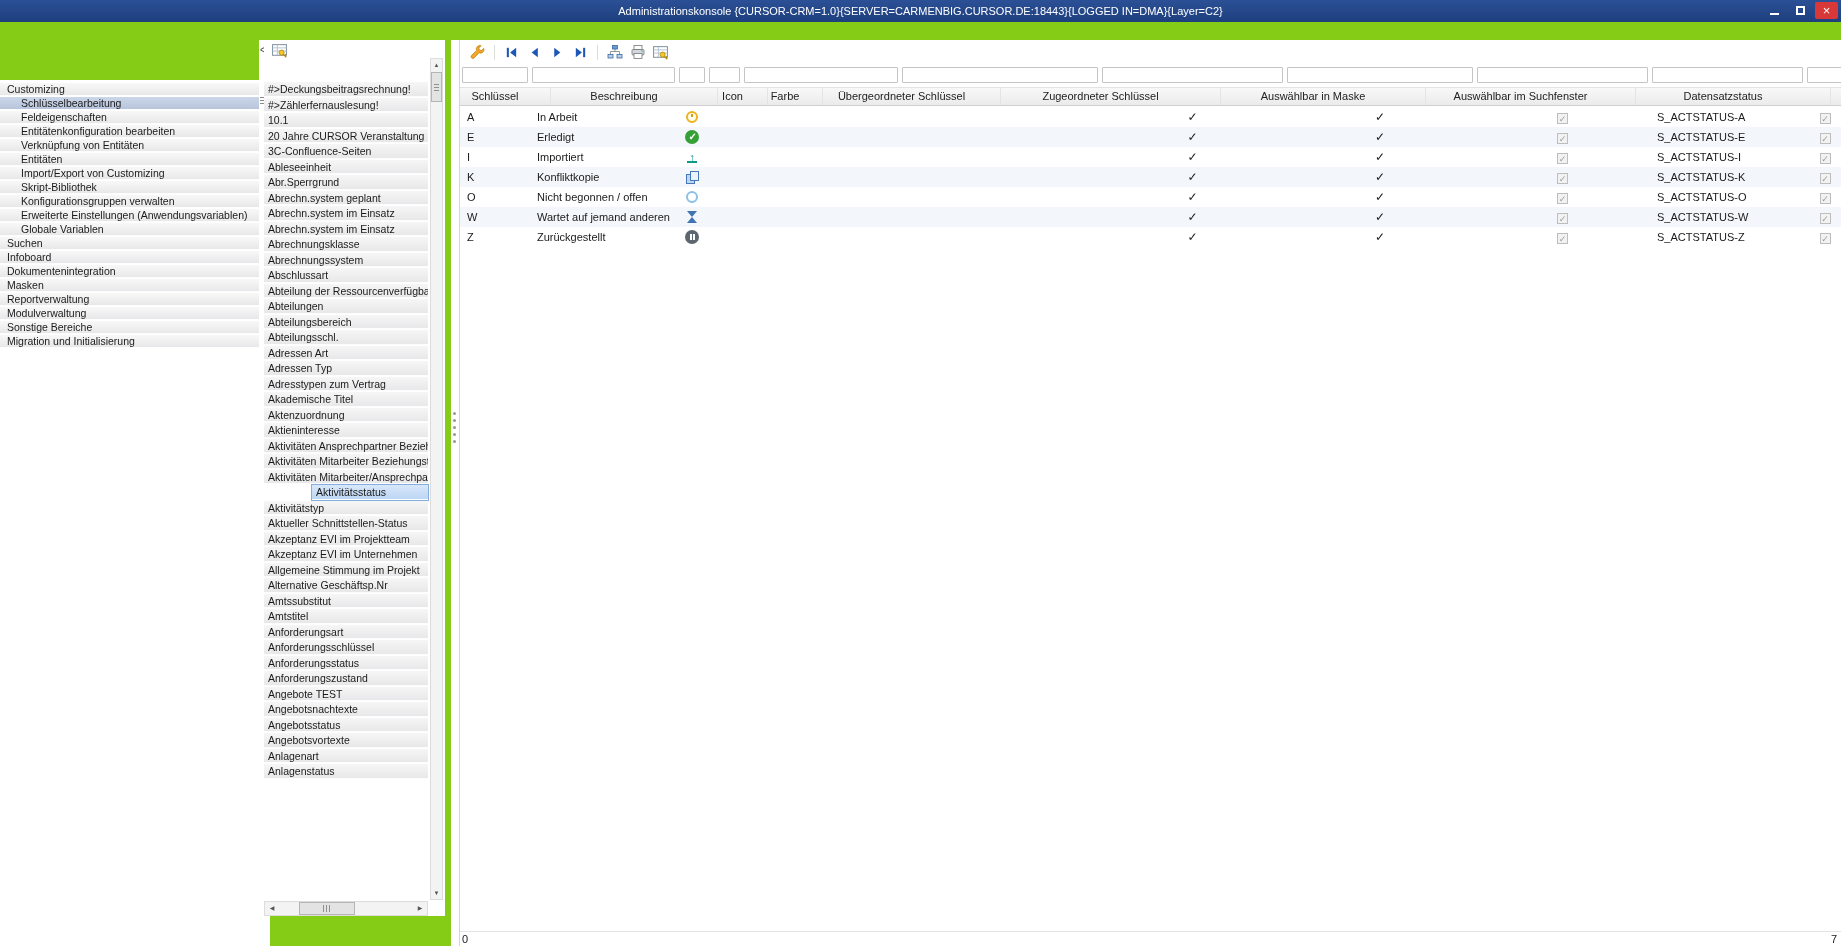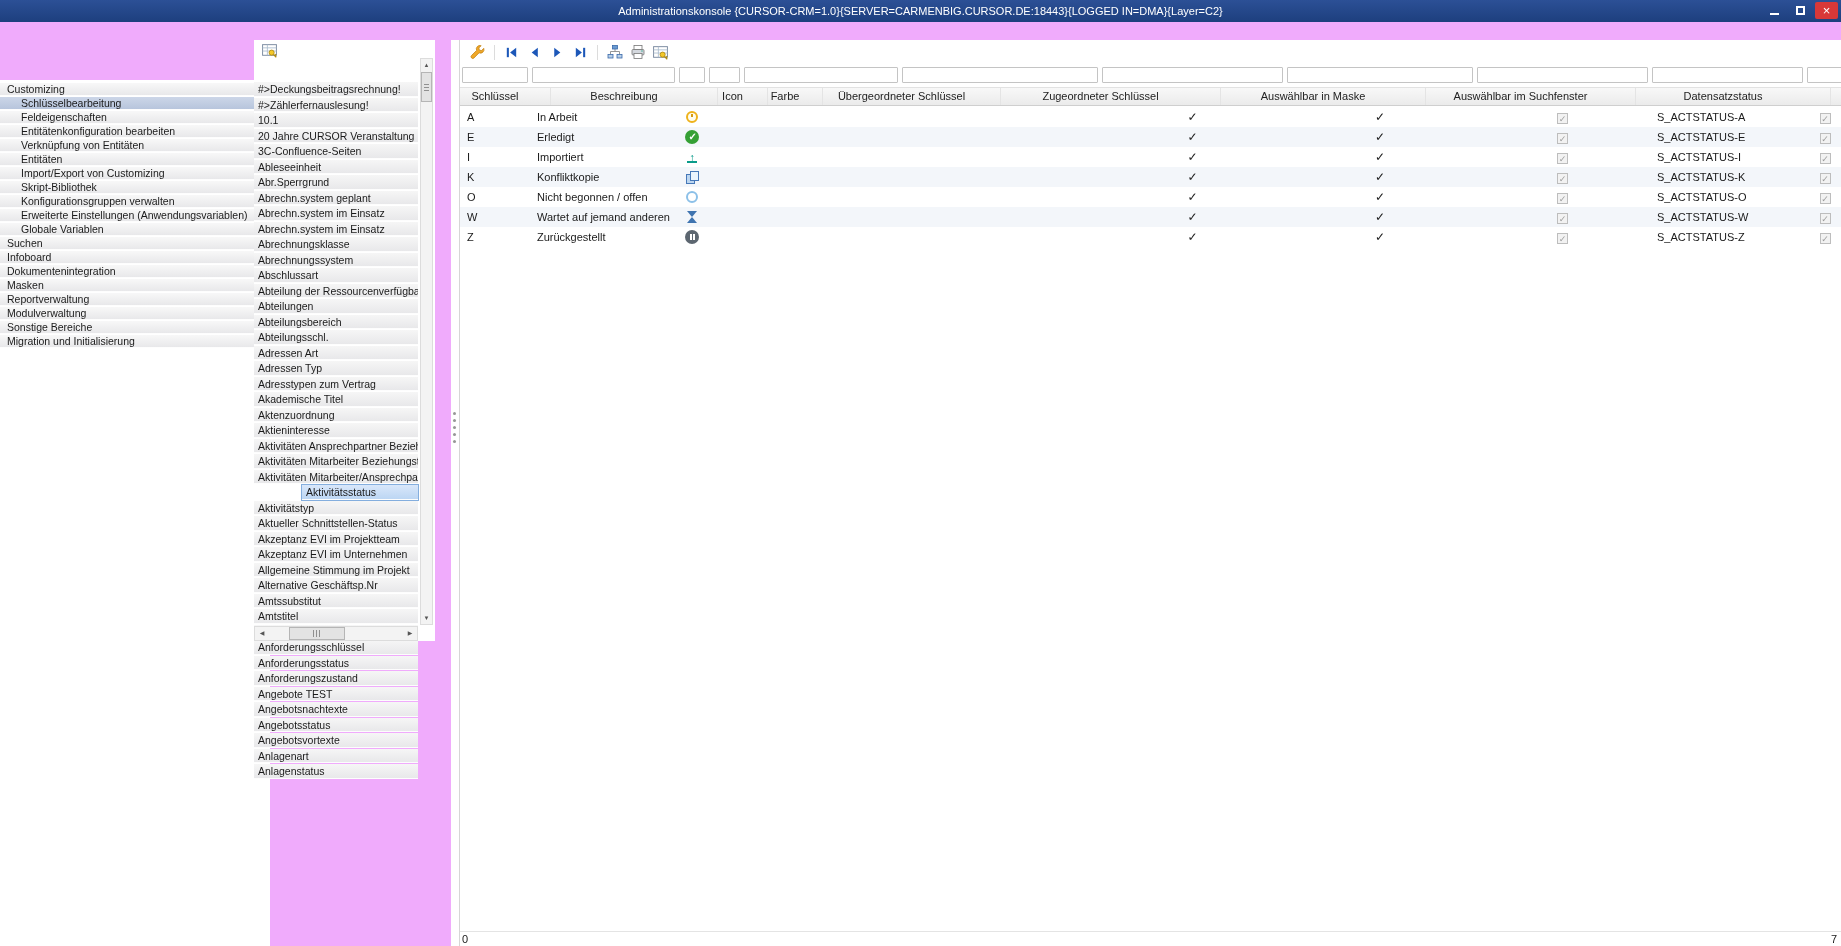--- a/index.html
+++ b/index.html
@@ -1,18 +1,18 @@
 <!DOCTYPE html>
 <html><head>
 <meta charset="utf-8">
 <style>
   * { margin:0; padding:0; box-sizing:border-box; }
   html,body { background:#9aa0a8; }
   .window {
-    position:relative; width:1841px; height:946px; background:#f0abfc; overflow:hidden;
+    position:relative; width:1841px; height:946px; background:#84cc16; overflow:hidden;
     font-family:"Liberation Sans", sans-serif; font-size:11px; color:#1a1a1a;
   }
 
   
   .titlebar { position:absolute; top:0; left:0; right:0; height:22px;
     background:linear-gradient(#2c5096,#1d3f7e); }
   .title-text { position:absolute; left:0; right:0; top:0; text-align:center; line-height:22px;
     color:#fff; font-size:11px; white-space:nowrap; }
   .win-controls { position:absolute; right:3px; top:2px; display:flex; gap:3px; z-index:2; }
   .win-btn { width:23px; height:17px; display:flex; align-items:center; justify-content:center; color:#fff; cursor:default; }
@@ -35,21 +35,21 @@
   .side-item.selected { background:linear-gradient(#ccd6e8,#b7c5dc); }
 
   
   .sash-left { position:absolute; left:259px; top:40px; width:11px; bottom:0; background:#fff; }
   .collapse-btn { display:block; margin:4px 0 0 1px; font-size:10px; color:#555; transform:scaleY(1.3); cursor:default; }
   .sash-grip { margin:42px 0 0 1px; width:8px; height:7px;
     border-top:1px solid #8a8a8a; border-bottom:1px solid #8a8a8a; position:relative; }
   .sash-grip::after { content:""; position:absolute; left:0; right:0; top:2px; height:1px; background:#8a8a8a; }
 
   
-  .keypanel { position:absolute; left:254px; top:40px; width:181px; height:601px; background:#fff;text-decoration:underline; }
+  .keypanel { position:absolute; left:264px; top:40px; width:181px; height:876px; background:#fff;text-decoration:underline; }
   .kp-toolbar { height:18px; padding:1px 0 0 5px; display:flex; }
   .tb-btn { width:21px; height:19px; display:flex; align-items:center; justify-content:center; cursor:default; }
   .keylist { position:absolute; left:0; top:42px; right:17px; }
   .key-item { height:14.5px; line-height:14.5px; margin-bottom:1px;
     background:linear-gradient(#f6f6f6,#e8e8ea); border-bottom:1px solid #fdfdfd;
     font-size:10.5px; padding-left:4px; white-space:nowrap; overflow:hidden; cursor:default; }
   .key-item.selected { background:linear-gradient(#d9e7fa,#bcd6f3); outline:1px solid #84aede;margin-left:48px; }
 
   
   .vscroll { position:absolute; top:18px; right:2px; width:13px; bottom:16px; background:#f3f3f3; border:1px solid #dcdcdc; }

